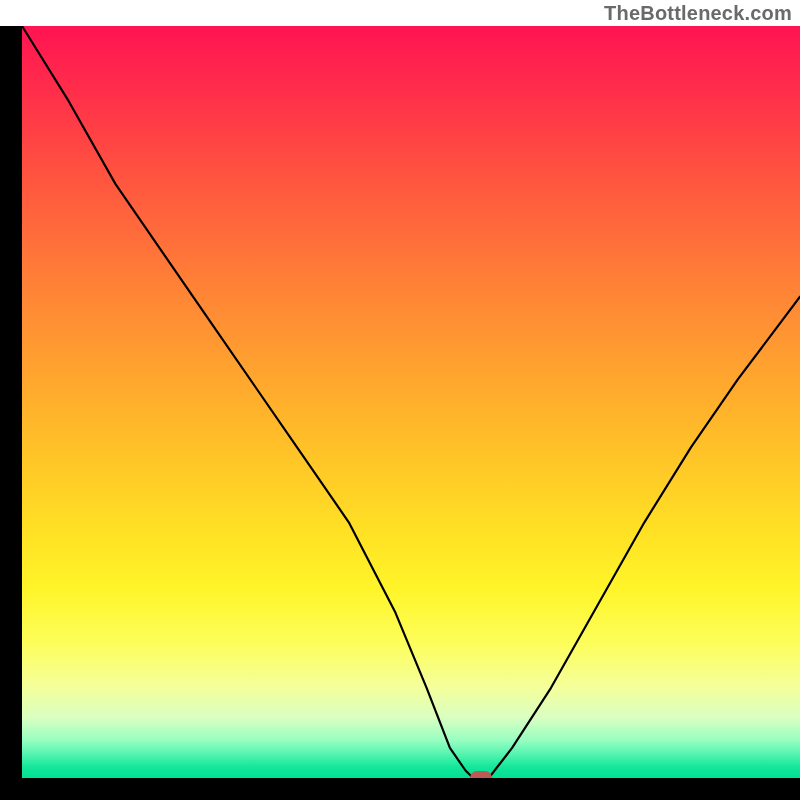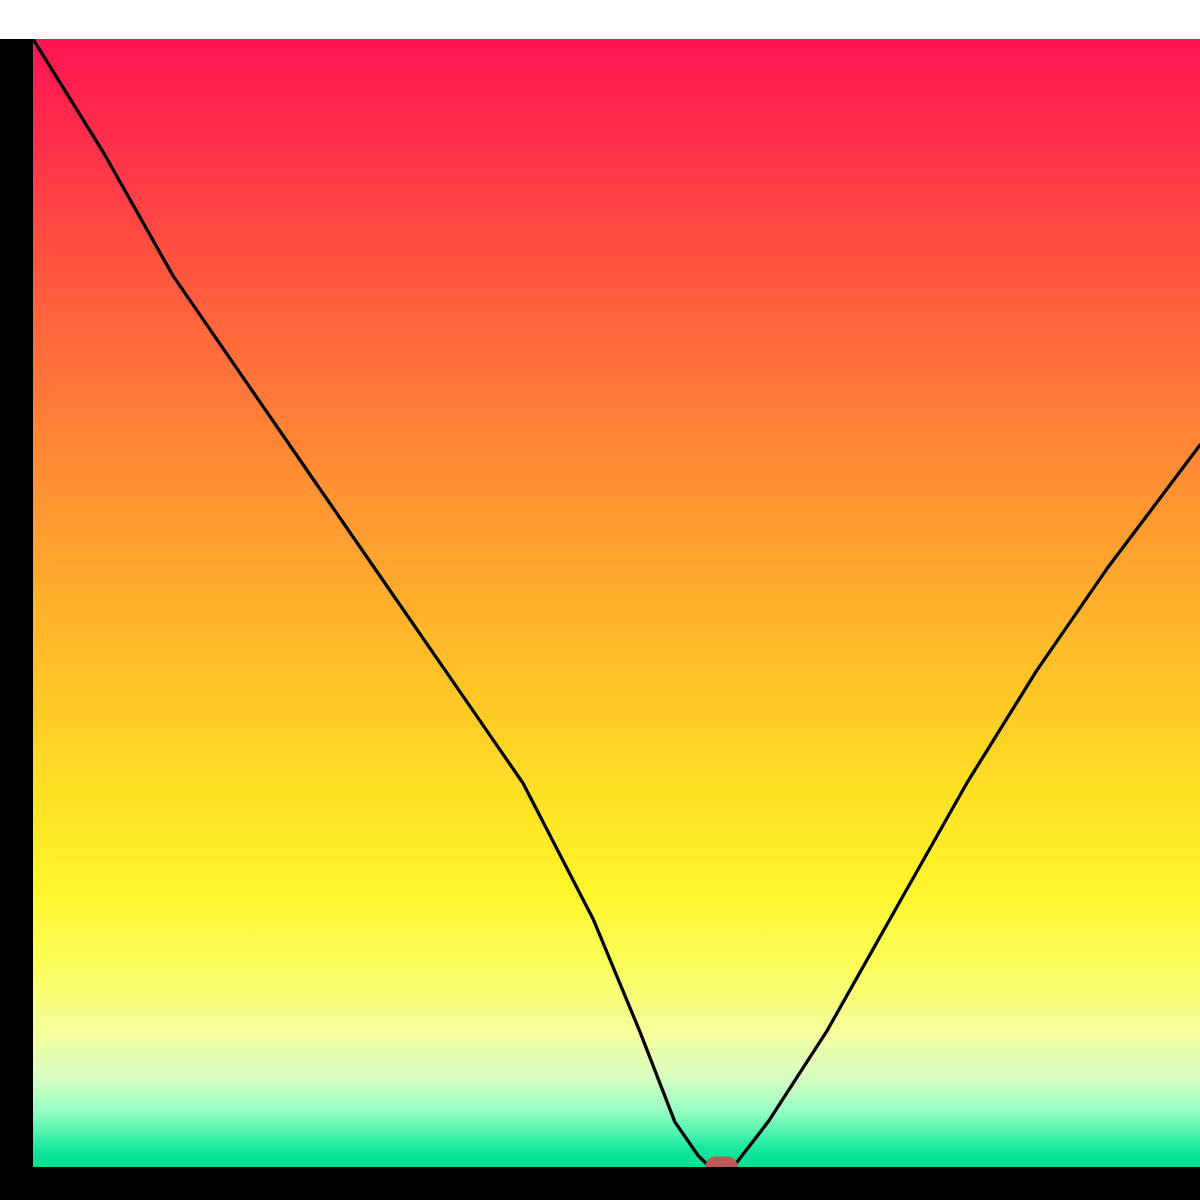--- a/index.html
+++ b/index.html
@@ -83,20 +83,21 @@
     height: 14px;
     border-radius: 7px;
     transform: translate(-50%, -50%);
   }
 </style>
 </head>
 <body>
 
 <div class="root">
 
+  <div class="watermark">TheBottleneck.com</div>
 
   <div class="frame">
     <div class="plot-area">
       <div class="gradient"></div>
 
       <svg class="curve" viewBox="0 0 778 752" preserveAspectRatio="none">
         <path d="M0.0 0.0 L46.7 75.2 L93.4 157.9 L140.0 225.6 L186.7 293.3 L233.4 361.0 L280.1 428.6 L326.8 496.3 L373.4 586.6 L404.6 661.8 L427.9 721.9 L443.5 744.5 L451.2 752.0 L466.8 752.0 L490.1 721.9 L529.0 661.8 L575.7 579.0 L622.4 496.3 L669.1 421.1 L715.8 353.4 L778.0 270.7" style="stroke: rgb(0, 0, 0);"></path>
       </svg>
 
       <div class="marker" style="left: 59%; top: 100%; background: rgb(188, 90, 85);"></div>

